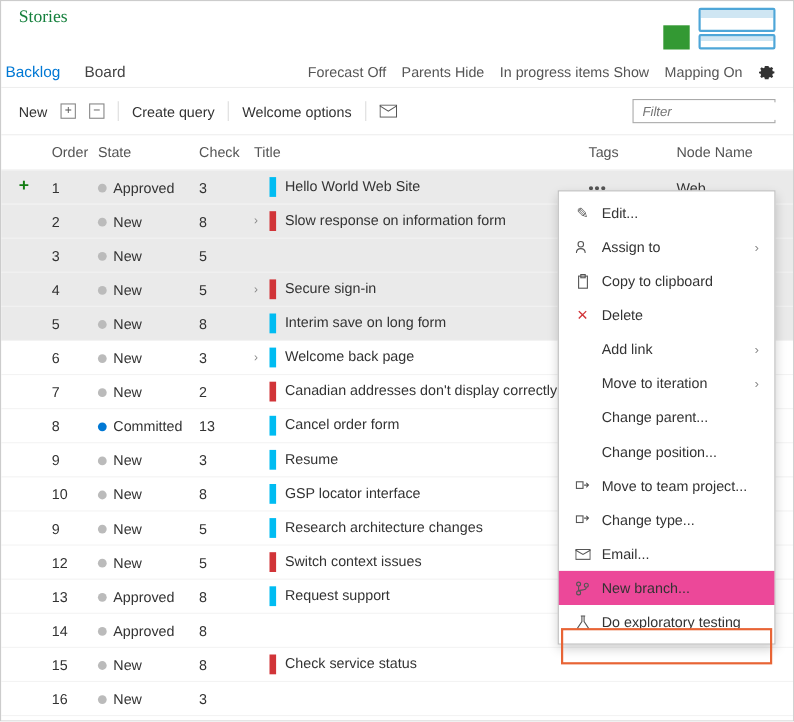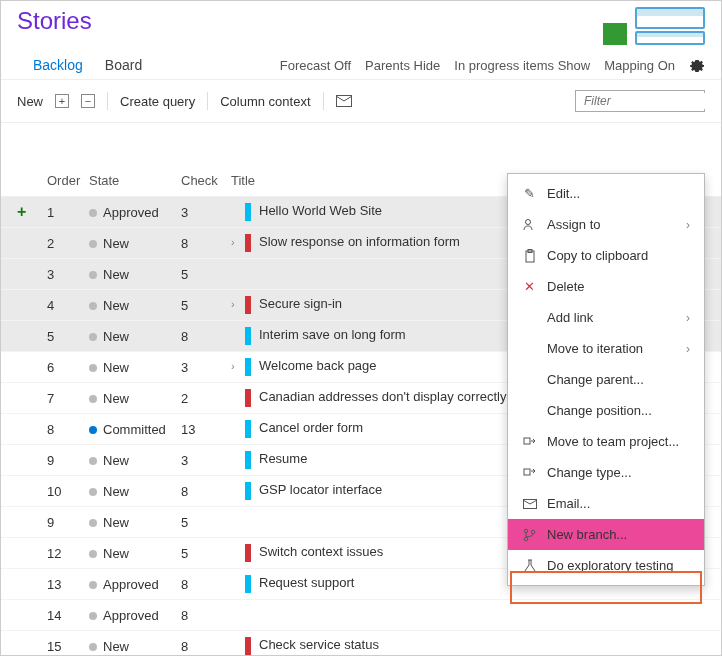--- a/index.html
+++ b/index.html
@@ -1,35 +1,35 @@
 <!DOCTYPE html>
 <html><head>
 <meta charset="utf-8">
 <style>
   * { box-sizing: border-box; font-family: "Segoe UI", Arial, sans-serif; }
   body { margin: 0; background: #fff; color: #333; font-size: 13px; }
   .frame { width: 722px; height: 656px; border: 1px solid #ccc; position: relative; overflow: hidden; }
   .header { padding: 6px 16px 0 16px; display: flex; align-items: flex-start; justify-content: space-between; }
-  .title { font-size: 24px; font-weight: 300; color: #6d28d9; }
+  .title { font-size: 16px; font-weight: 300; color: #15803d; font-family: Liberation Serif, serif; }
   .sprint-bar { width: 24px; height: 22px; background: #339933; margin-right: 6px; }
   .sprint-area { display:flex; gap:2px; align-items:flex-end; }
   .sprint-track { width:70px; height:22px; border:2px solid #4ea6d8; border-radius:2px; background:linear-gradient(#cfe6f3 40%, #fff 40%); }
-  .tabs { display: flex; gap: 22px; padding: 12px 16px 6px 32px; border-bottom: 1px solid #eee; font-size: 14px; align-items:center; }
+  .tabs { display: flex; gap: 22px; padding: 12px 16px 6px 4px; border-bottom: 1px solid #eee; font-size: 14px; align-items:center; }
   .tab { color: #444; cursor: pointer; }
   .tab.active { color: #0078d4; }
   .view-opts { margin-left: auto; display:flex; gap:14px; align-items:center; font-size:13px; color:#555;text-align:right; }
   .opt-val { color:#555; }
   .gear { width:16px; height:16px; }
   .toolbar { display:flex; align-items:center; gap:12px; padding:10px 16px; border-bottom:1px solid #eee; }
   .tbtn { color:#333; cursor:pointer; font-size:13px; }
   .tdiv { width:1px; height:18px; background:#ddd; }
   .ticon { width:14px; height:14px; border:1px solid #888; display:inline-flex; align-items:center; justify-content:center; font-size:11px; color:#555; cursor:pointer;}
   .filter { margin-left:auto; display:flex; align-items:center; border:1px solid #aaa; width:130px; height:22px; padding:0 6px; }
   .filter input { border:none; outline:none; flex:1; font-size:12px; font-style:italic; color:#888; }
-  .cols { display:flex; padding:8px 16px; color:#555; font-size:13px; border-bottom:1px solid #eee;margin-top:42px; }
+  .cols { display:flex; padding:8px 16px; color:#555; font-size:13px; border-bottom:1px solid #eee; }
   .c-add{width:30px;} .c-order{width:42px;} .c-state{width:92px;} .c-effort{width:50px;} .c-title{flex:1;} .c-tags{width:80px;} .c-node{width:90px;}
   .rows { }
   .row { display:flex; align-items:center; padding:0 16px; height:31px; font-size:13px; color:#333; border-bottom:1px solid #f3f3f3; position:relative;}
   .row.sel { background:#eaeaea; }
   .add-plus { color:#107c10; font-size:16px; font-weight:bold; cursor:pointer; }
   .dot { width:8px; height:8px; border-radius:50%; background:#bbb; display:inline-block; margin-right:6px; }
   .dot.blue { background:#0078d4; }
   .t-bar { width:6px; height:18px; display:inline-block; margin-right:8px; vertical-align:middle; }
   .t-bar.blue{background:#00bcf2;} .t-bar.red{background:#d13438;}
   .chev { color:#888; margin-right:4px; font-size:11px; display:inline-block; width:10px;}
@@ -74,21 +74,21 @@
     </div>
   </div>
 
   <div class="toolbar">
     <span class="tbtn">New</span>
     <span class="ticon">+</span>
     <span class="ticon">−</span>
     <span class="tdiv"></span>
     <span class="tbtn">Create query</span>
     <span class="tdiv"></span>
-    <span class="tbtn">Column context</span>
+    <span class="tbtn">Welcome options</span>
     <span class="tdiv"></span>
     <span>
         <svg width="16" height="12" viewBox="0 0 16 12">
           <rect x="0.5" y="0.5" width="15" height="11" fill="none" stroke="#555"></rect>
           <path d="M0 1l8 5 8-5" fill="none" stroke="#555"></path>
         </svg>
       </span>
     <div class="filter">
       <input placeholder="Filter" style="">
 
@@ -193,20 +193,21 @@
         <div class="c-effort">8</div>
         <div class="c-title"><span class="chev"></span><span class="t-bar blue"></span>GSP locator interface</div>
         <div class="c-tags"></div>
         <div class="c-node"></div>
       </div>
       <div class="row">
         <div class="c-add"></div>
         <div class="c-order">9</div>
         <div class="c-state"><span class="dot "></span>New</div>
         <div class="c-effort">5</div>
+        <div class="c-title"><span class="chev"></span><span class="t-bar blue"></span>Research architecture changes</div>
         <div class="c-tags"></div>
         <div class="c-node"></div>
       </div>
       <div class="row">
         <div class="c-add"></div>
         <div class="c-order">12</div>
         <div class="c-state"><span class="dot "></span>New</div>
         <div class="c-effort">5</div>
         <div class="c-title"><span class="chev"></span><span class="t-bar red"></span>Switch context issues</div>
         <div class="c-tags"></div>

